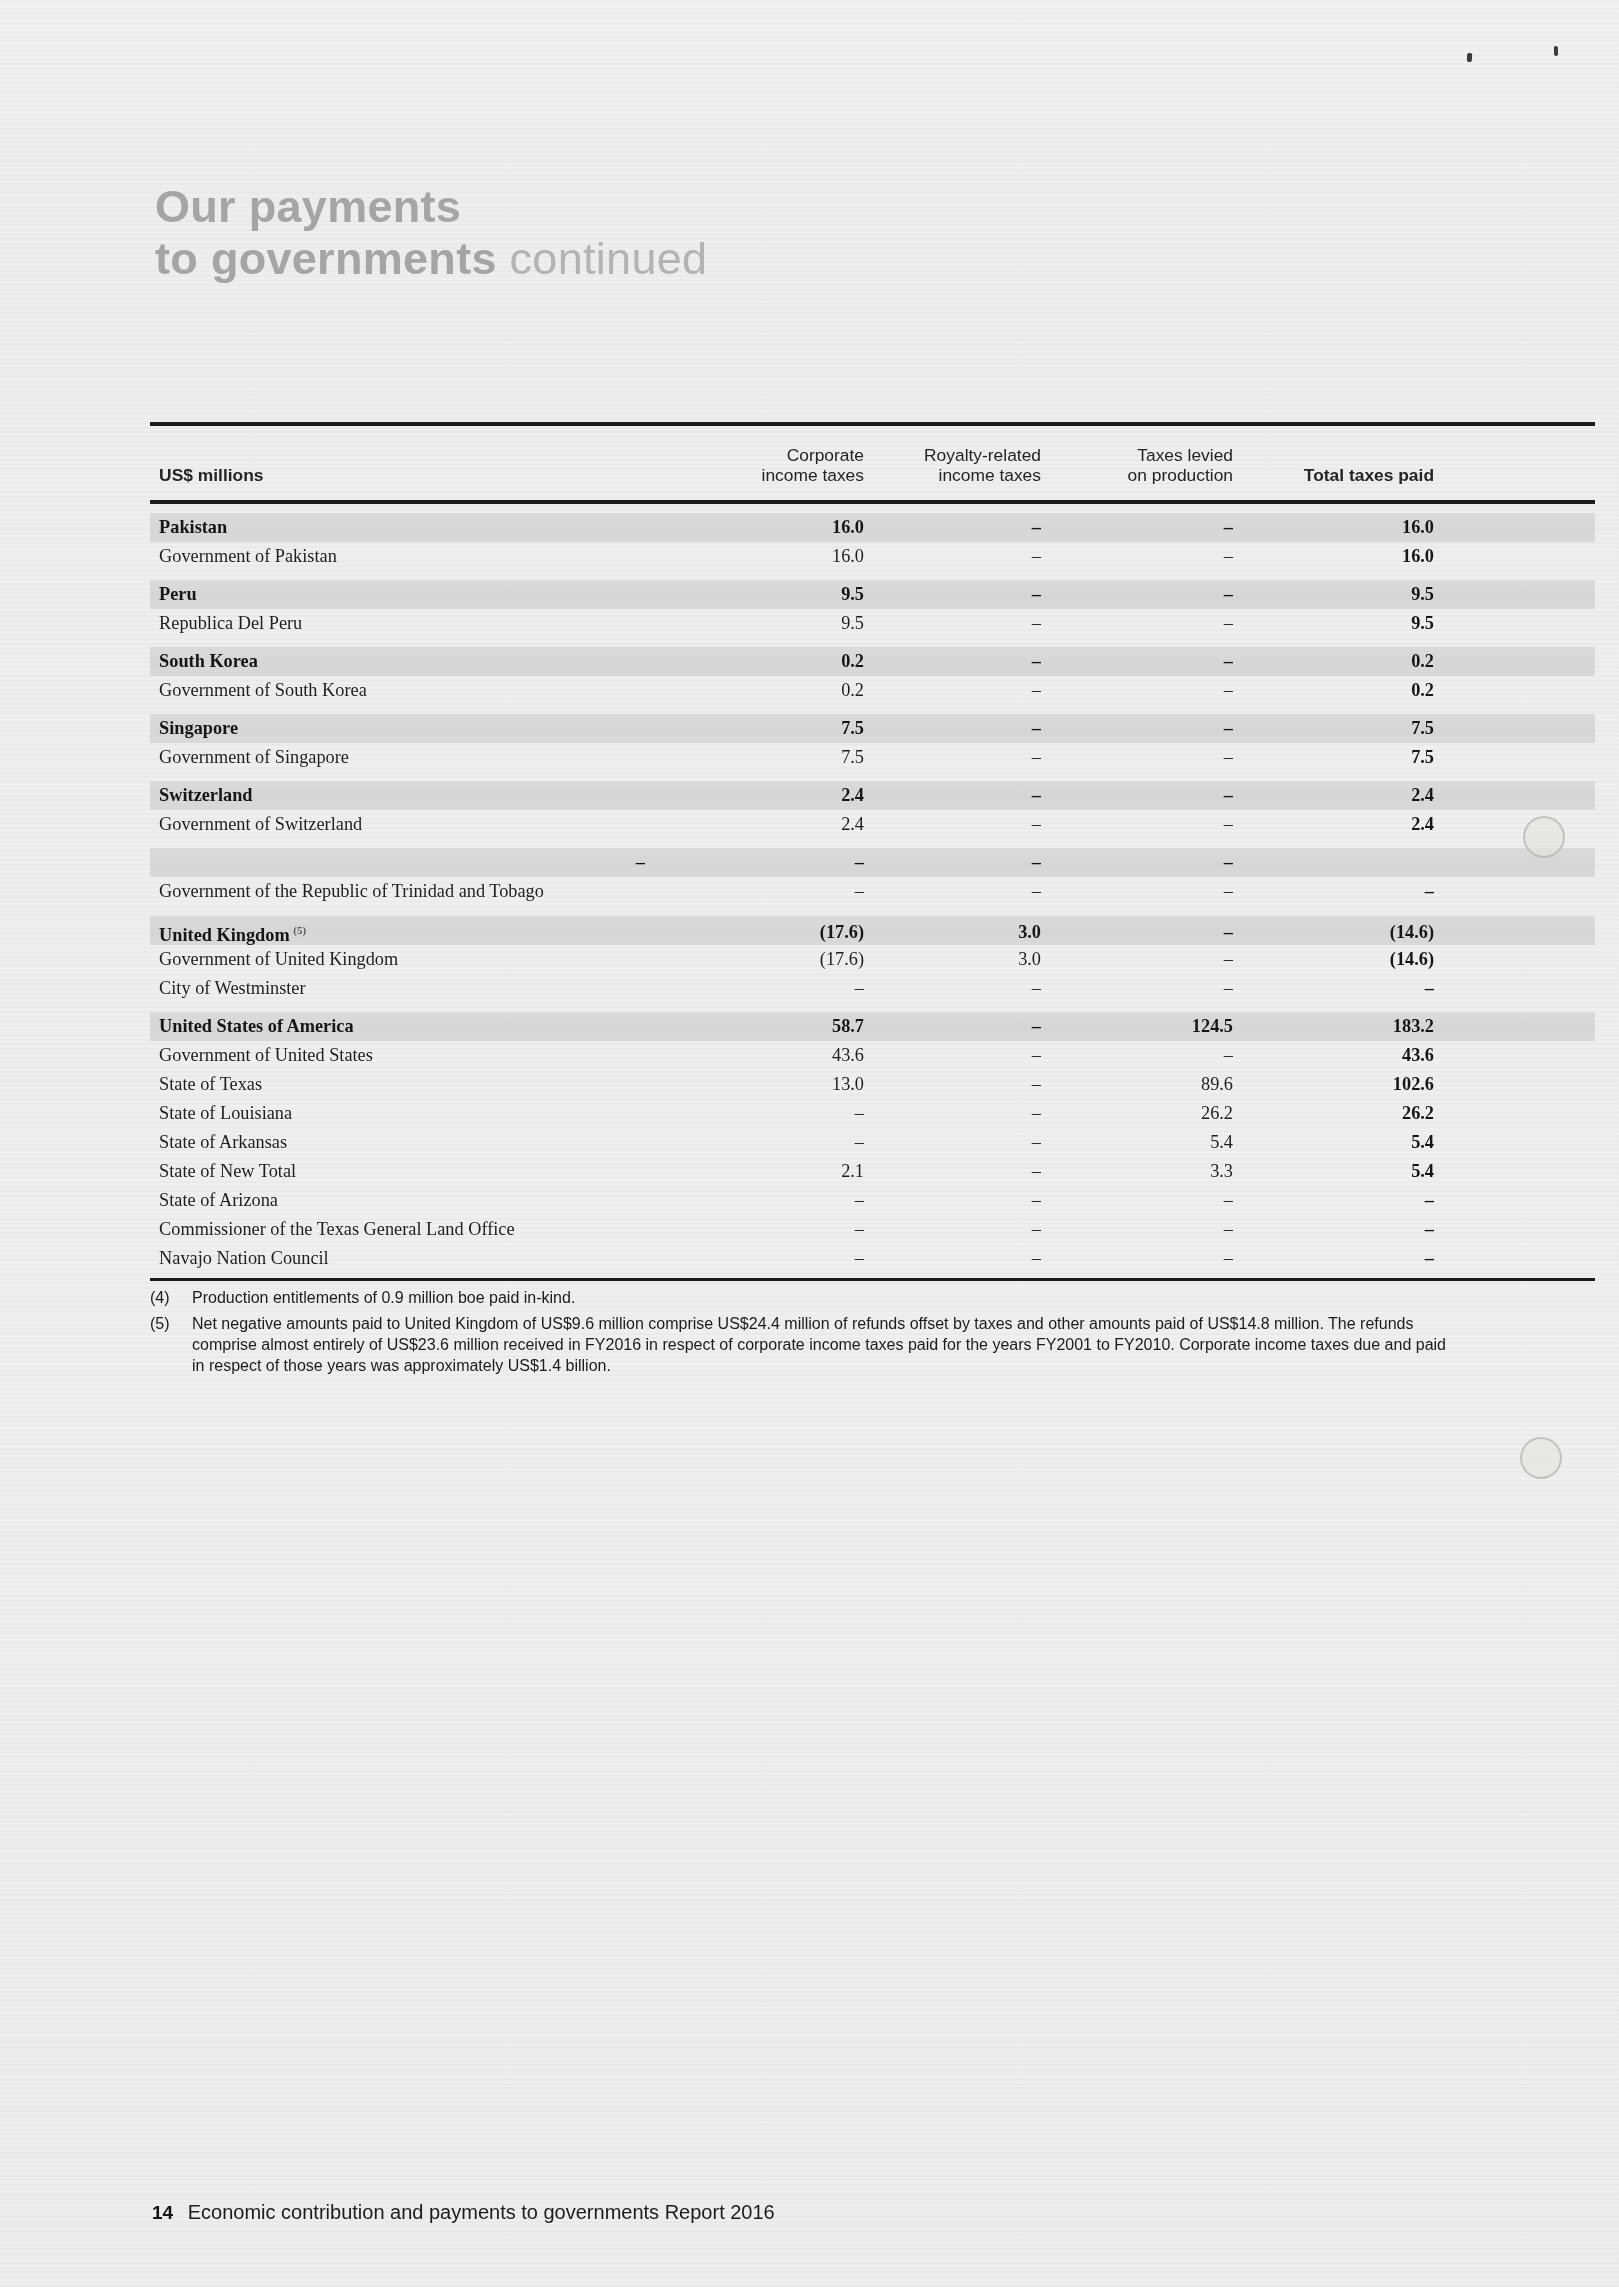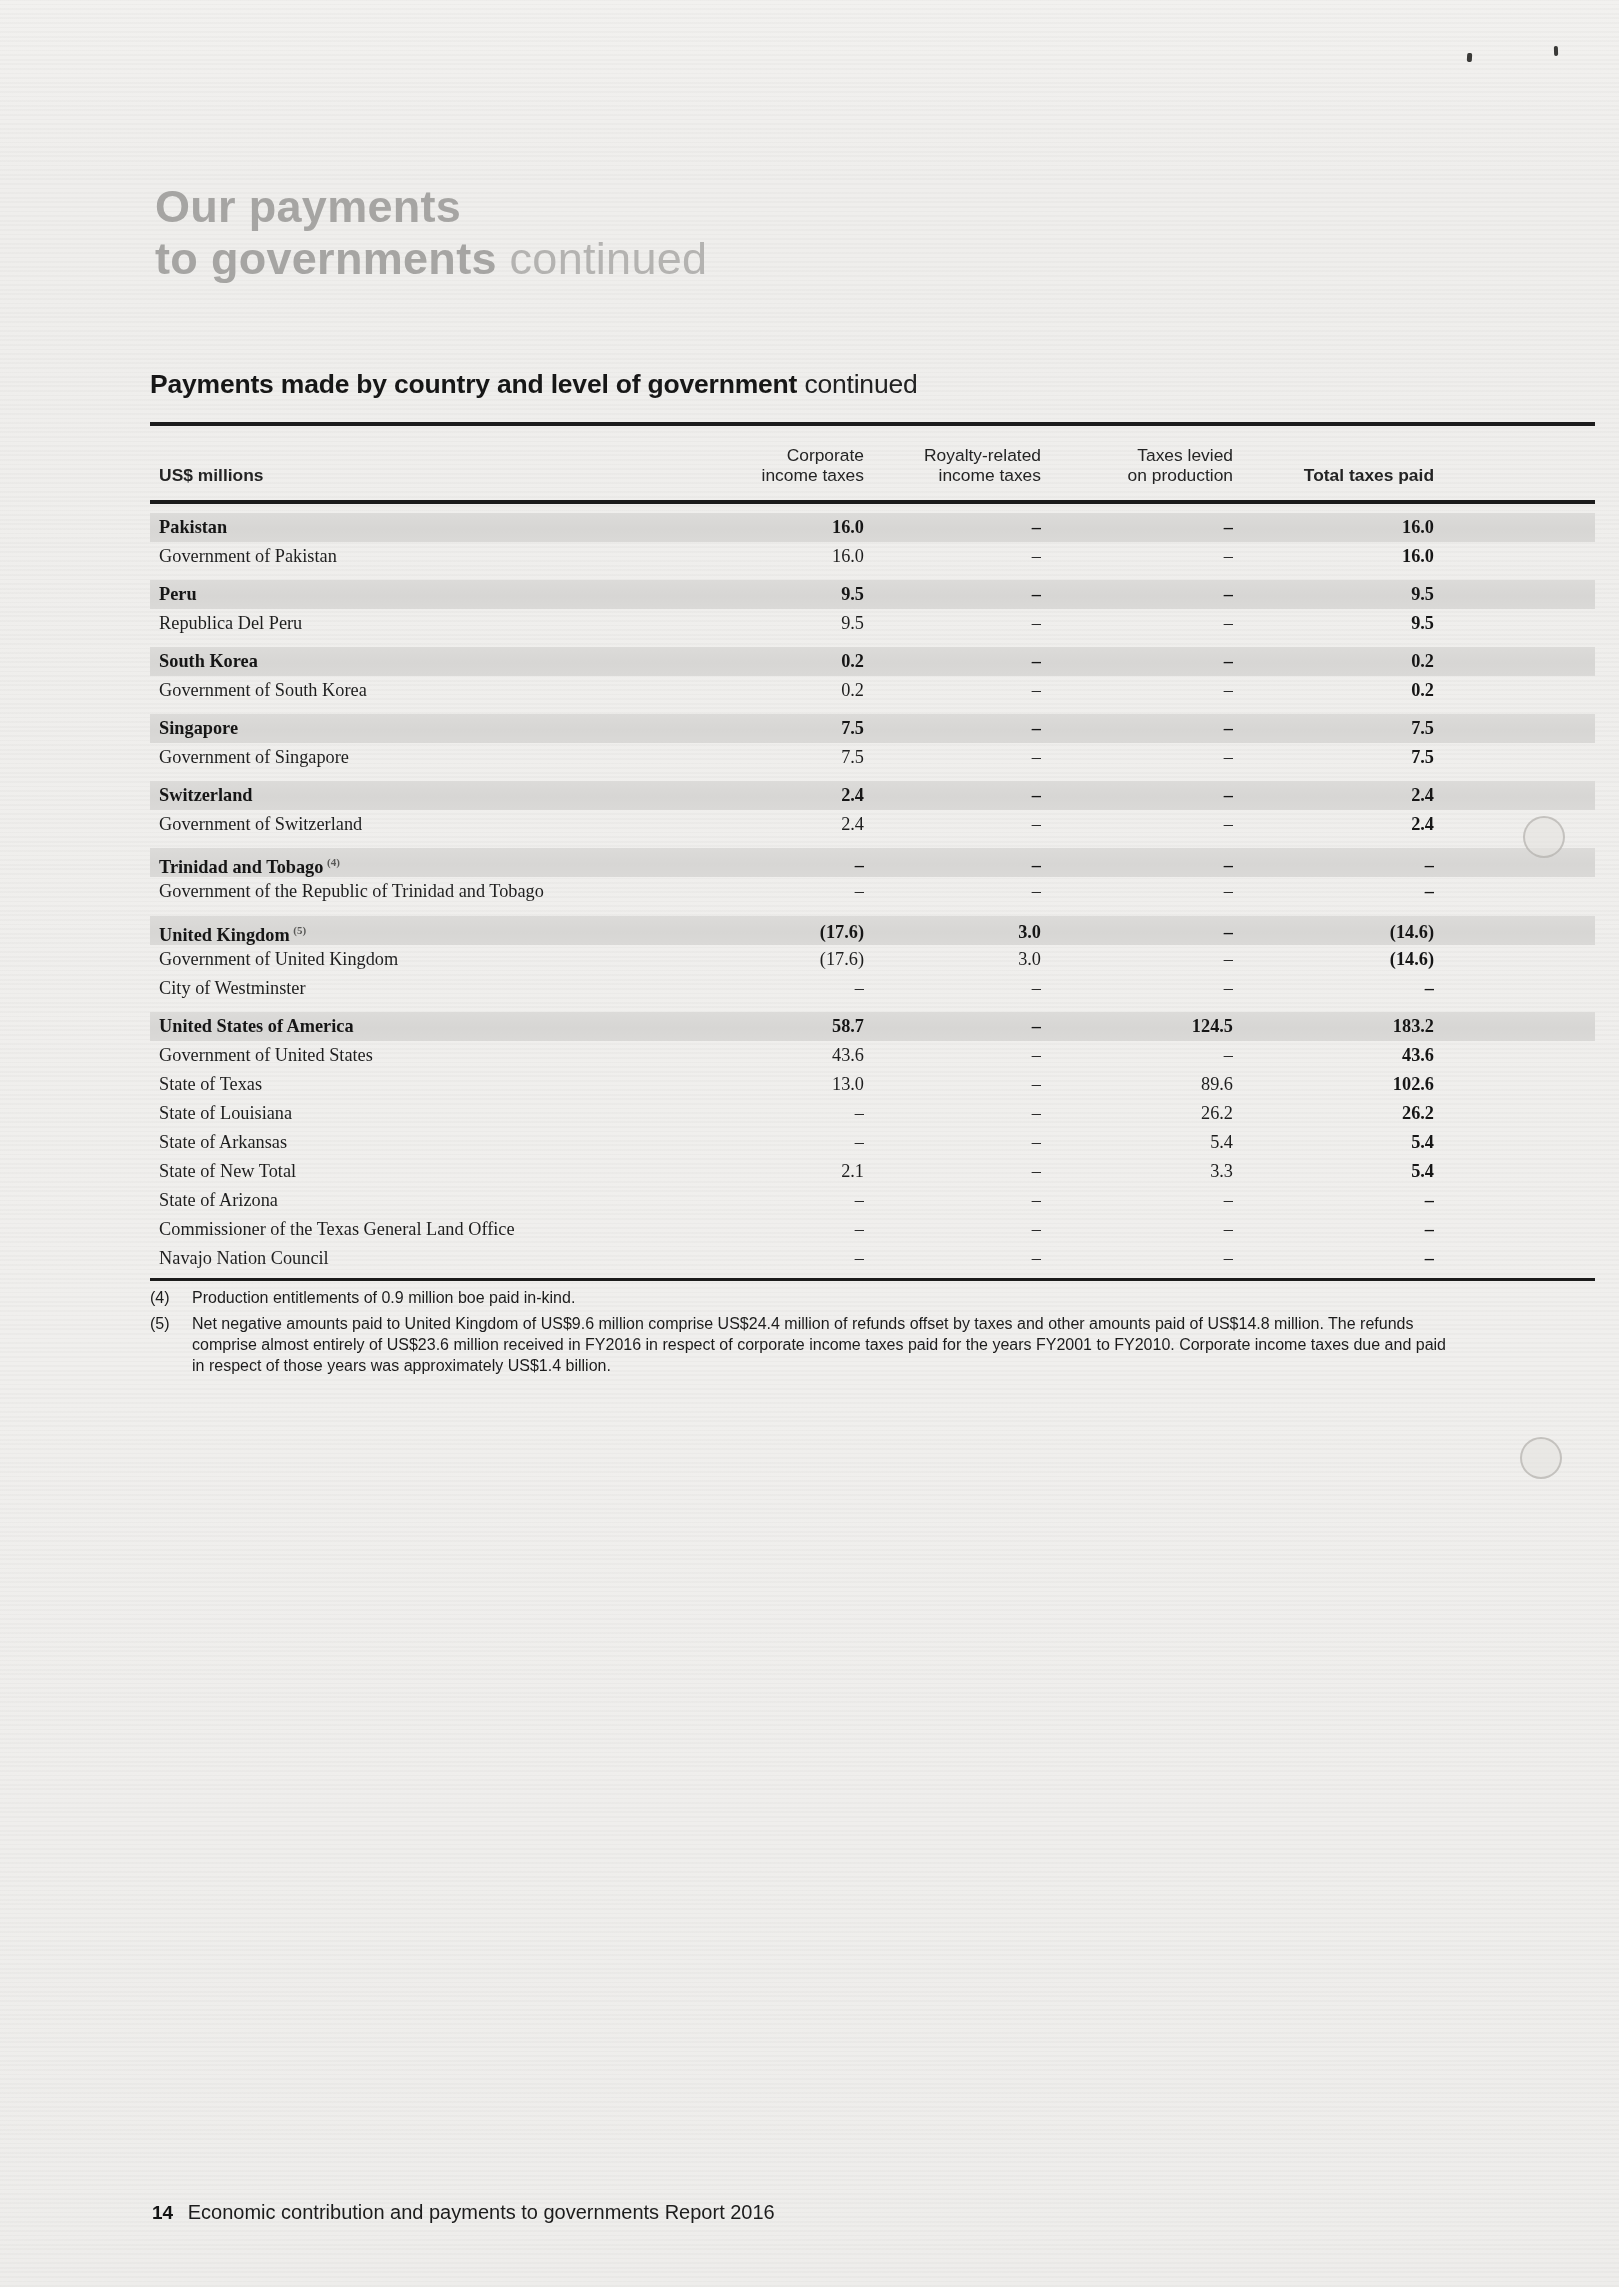--- a/index.html
+++ b/index.html
@@ -72,24 +72,20 @@
 <div class="page">
 
   <span class="speck s1"></span>
   <span class="speck s2"></span>
 
   <div class="report-title">
     <div>Our payments</div>
     <div><span>to governments</span> <span class="cont">continued</span></div>
   </div>
 
-  <div class="section-heading">
-    <span>Payments made by country and level of government</span>
-    <span class="cont"> </span><span class="cont">continued</span>
-  </div>
 
   <div class="rule top"></div>
 
   <div class="grid thead">
     <div class="hcell unit">US$ millions</div>
     <div class="hcell"><span>Corporate</span><br><span>income taxes</span></div>
     <div class="hcell"><span>Royalty-related</span><br><span>income taxes</span></div>
     <div class="hcell"><span>Taxes levied</span><br><span>on production</span></div>
     <div class="hcell total">Total taxes paid</div>
     <div class="hcell"></div>
@@ -183,21 +179,20 @@
           <div class="cell label">Government of Switzerland</div>
           <div class="cell num c1">2.4</div>
           <div class="cell num c2">–</div>
           <div class="cell num c3">–</div>
           <div class="cell num c4">2.4</div>
           <div class="cell spacer"></div>
         </div>
       </div>
       <div class="group">
         <div class="row grid country">
-          <div class="cell label">Trinidad and Tobago<sup>(4)</sup></div>
           <div class="cell num c1">–</div>
           <div class="cell num c2">–</div>
           <div class="cell num c3">–</div>
           <div class="cell num c4">–</div>
           <div class="cell spacer"></div>
         </div>
         <div class="row grid sub">
           <div class="cell label">Government of the Republic of Trinidad and Tobago</div>
           <div class="cell num c1">–</div>
           <div class="cell num c2">–</div>

